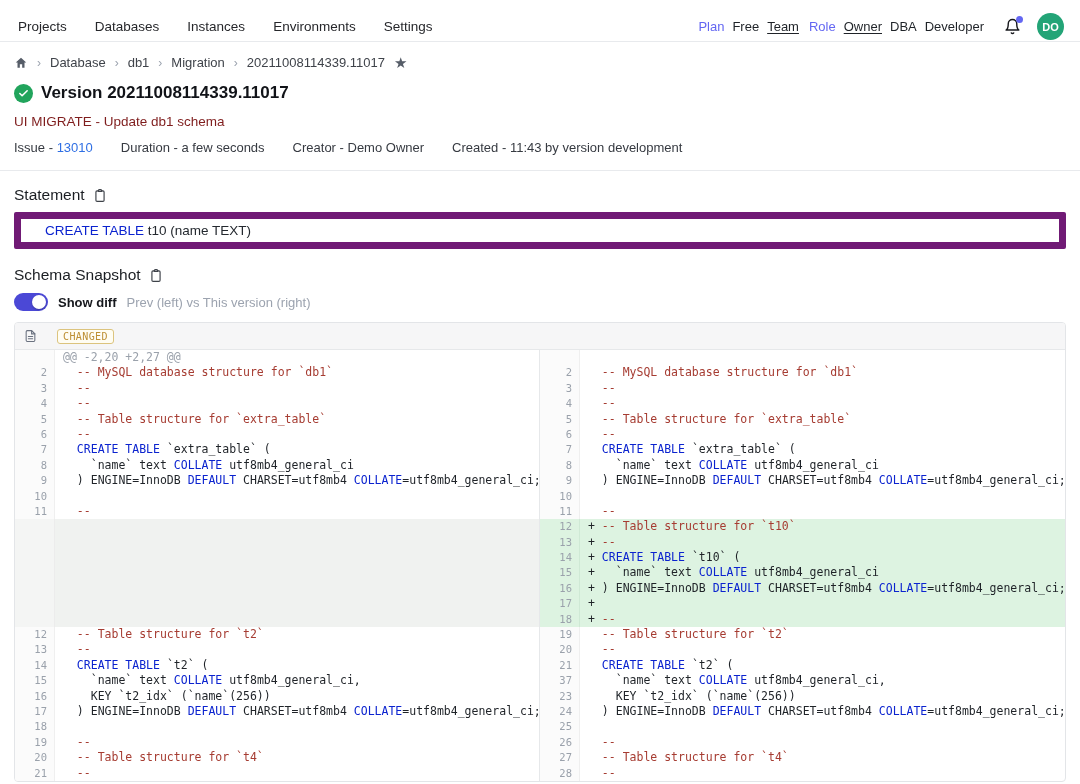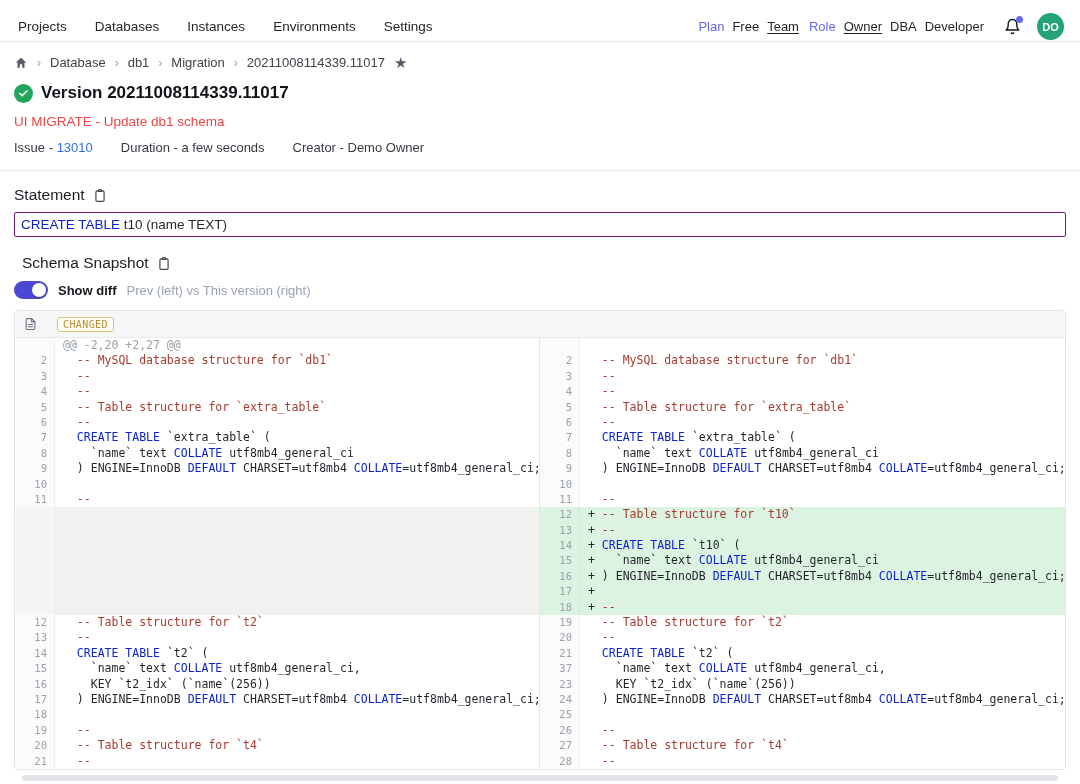--- a/index.html
+++ b/index.html
@@ -27,33 +27,33 @@
   .crumbs { display:flex; align-items:center; gap:9px; margin-top:13px; font-size:13px; color:#3f434a; }
   .crumbs .sep { color:#9ca3af; font-size:12px; }
   .crumbs a { color:#3f434a; text-decoration:none; cursor:pointer; }
   .star { color:#565d68; font-size:15px; line-height:1; cursor:pointer; }
 
   .titlebar { display:flex; align-items:center; gap:8px; margin-top:13px; }
   .check { width:19px; height:19px; border-radius:50%; background:#21a45c; display:flex;
     align-items:center; justify-content:center; flex:none; }
   .page-title { font-size:17px; font-weight:bold; color:#111318; }
 
-  .subtitle { margin-top:11px; font-size:13.5px; color:#ef4444; }
+  .subtitle { margin-top:11px; font-size:13.5px; color:#7f1d1d; }
 
   .meta { margin-top:11px; display:flex; gap:28px; font-size:13px; color:#363a41; }
   .meta a { color:#2f6fe4; text-decoration:none; cursor:pointer; }
 
   .divider { border:none; border-top:1px solid #e8eaed; margin:15px -14px 0; }
 
   .sec-head { display:flex; align-items:center; gap:8px; margin-top:15px;
     font-size:15.5px; font-weight:500; color:#1b1e23; }
   .copy-btn { cursor:pointer; display:flex; align-items:center; }
 
-  .stmt-box { margin-top:8px; border:1px solid #701a75; border-radius:2px;
-    padding:4px 6px; font-size:13.5px; color:#24292f; }
+  .stmt-box { margin-top:8px; border:7px solid #701a75; border-radius:2px;
+    padding:4px 24px; font-size:13.5px; color:#24292f; }
   .kw-sans { color:#0b23cf; }
 
   .toggle-row { display:flex; align-items:center; gap:10px; margin-top:9px; }
   .toggle { width:34px; height:18px; border-radius:9px; background:#4b48d6; position:relative;
     cursor:pointer; flex:none; }
   .toggle .knob { position:absolute; right:2px; top:2px; width:14px; height:14px;
     border-radius:50%; background:#fff; box-shadow:0 1px 2px rgba(0,0,0,.25); }
   .toggle-label { font-size:13px; font-weight:bold; color:#16181d; }
   .toggle-hint { font-size:13px; color:#9ca3af; }
 
@@ -150,36 +150,37 @@
 
   <div class="subtitle">UI MIGRATE - Update db1 schema</div>
 
   <div class="meta">
     <span>
       <span>Issue -</span>
       <a>13010</a>
     </span>
     <span>Duration - a few seconds</span>
     <span>Creator - Demo Owner</span>
+    <span>Created - 11:43 by version development</span>
   </div>
 
   <hr class="divider">
 
   <div class="sec-head">
     <span>Statement</span>
     <span class="copy-btn">
       <svg class="icon-svg" width="14" height="15" viewBox="0 0 24 24" fill="none" stroke="#3f434a" stroke-width="2" stroke-linecap="round" stroke-linejoin="round">
           <rect x="5" y="4" width="14" height="18" rx="2"></rect>
           <path d="M9 4a2 2 0 0 1 2-2h2a2 2 0 0 1 2 2v1H9z" fill="#fff"></path>
         </svg>
     </span>
   </div>
   <div class="stmt-box"><span class="kw-sans">CREATE TABLE</span><span> t10 (name TEXT)</span></div>
 
-  <div class="sec-head" style="margin-top:17px;margin-left:8px;">
+  <div class="sec-head" style="margin-top:17px;">
     <span>Schema Snapshot</span>
     <span class="copy-btn">
       <svg class="icon-svg" width="14" height="15" viewBox="0 0 24 24" fill="none" stroke="#3f434a" stroke-width="2" stroke-linecap="round" stroke-linejoin="round">
           <rect x="5" y="4" width="14" height="18" rx="2"></rect>
           <path d="M9 4a2 2 0 0 1 2-2h2a2 2 0 0 1 2 2v1H9z" fill="#fff"></path>
         </svg>
     </span>
   </div>
 
   <div class="toggle-row">

